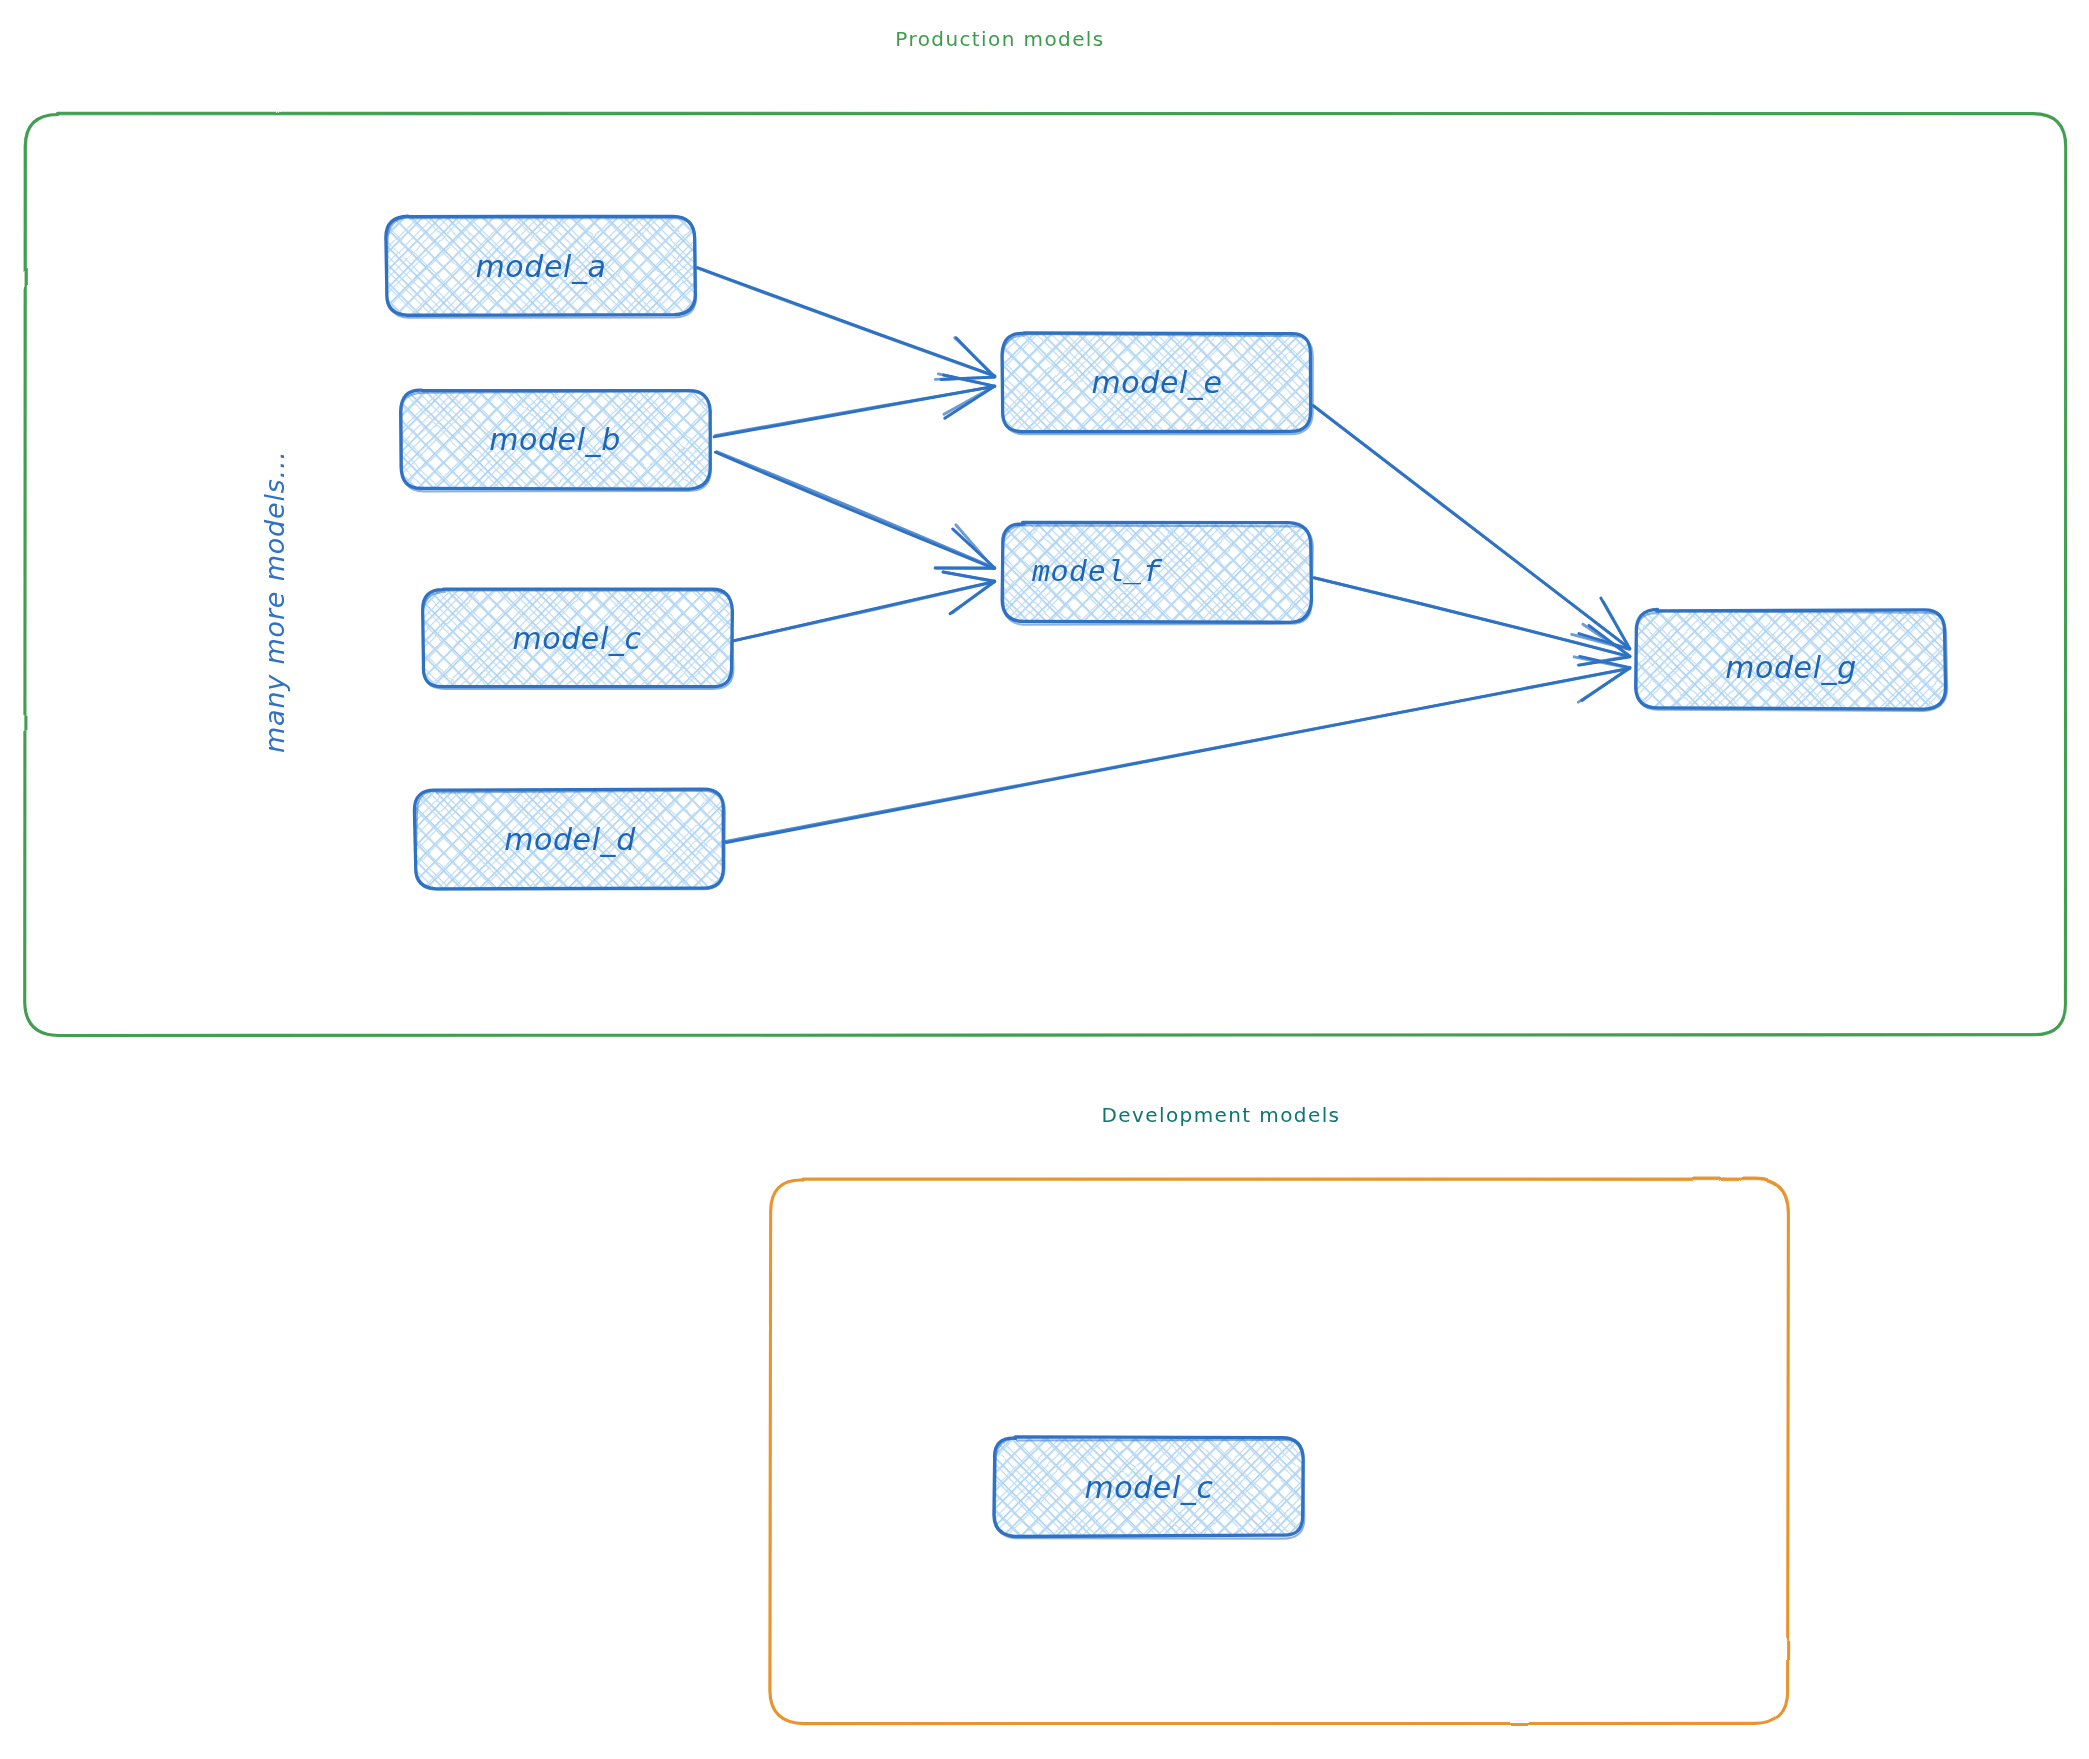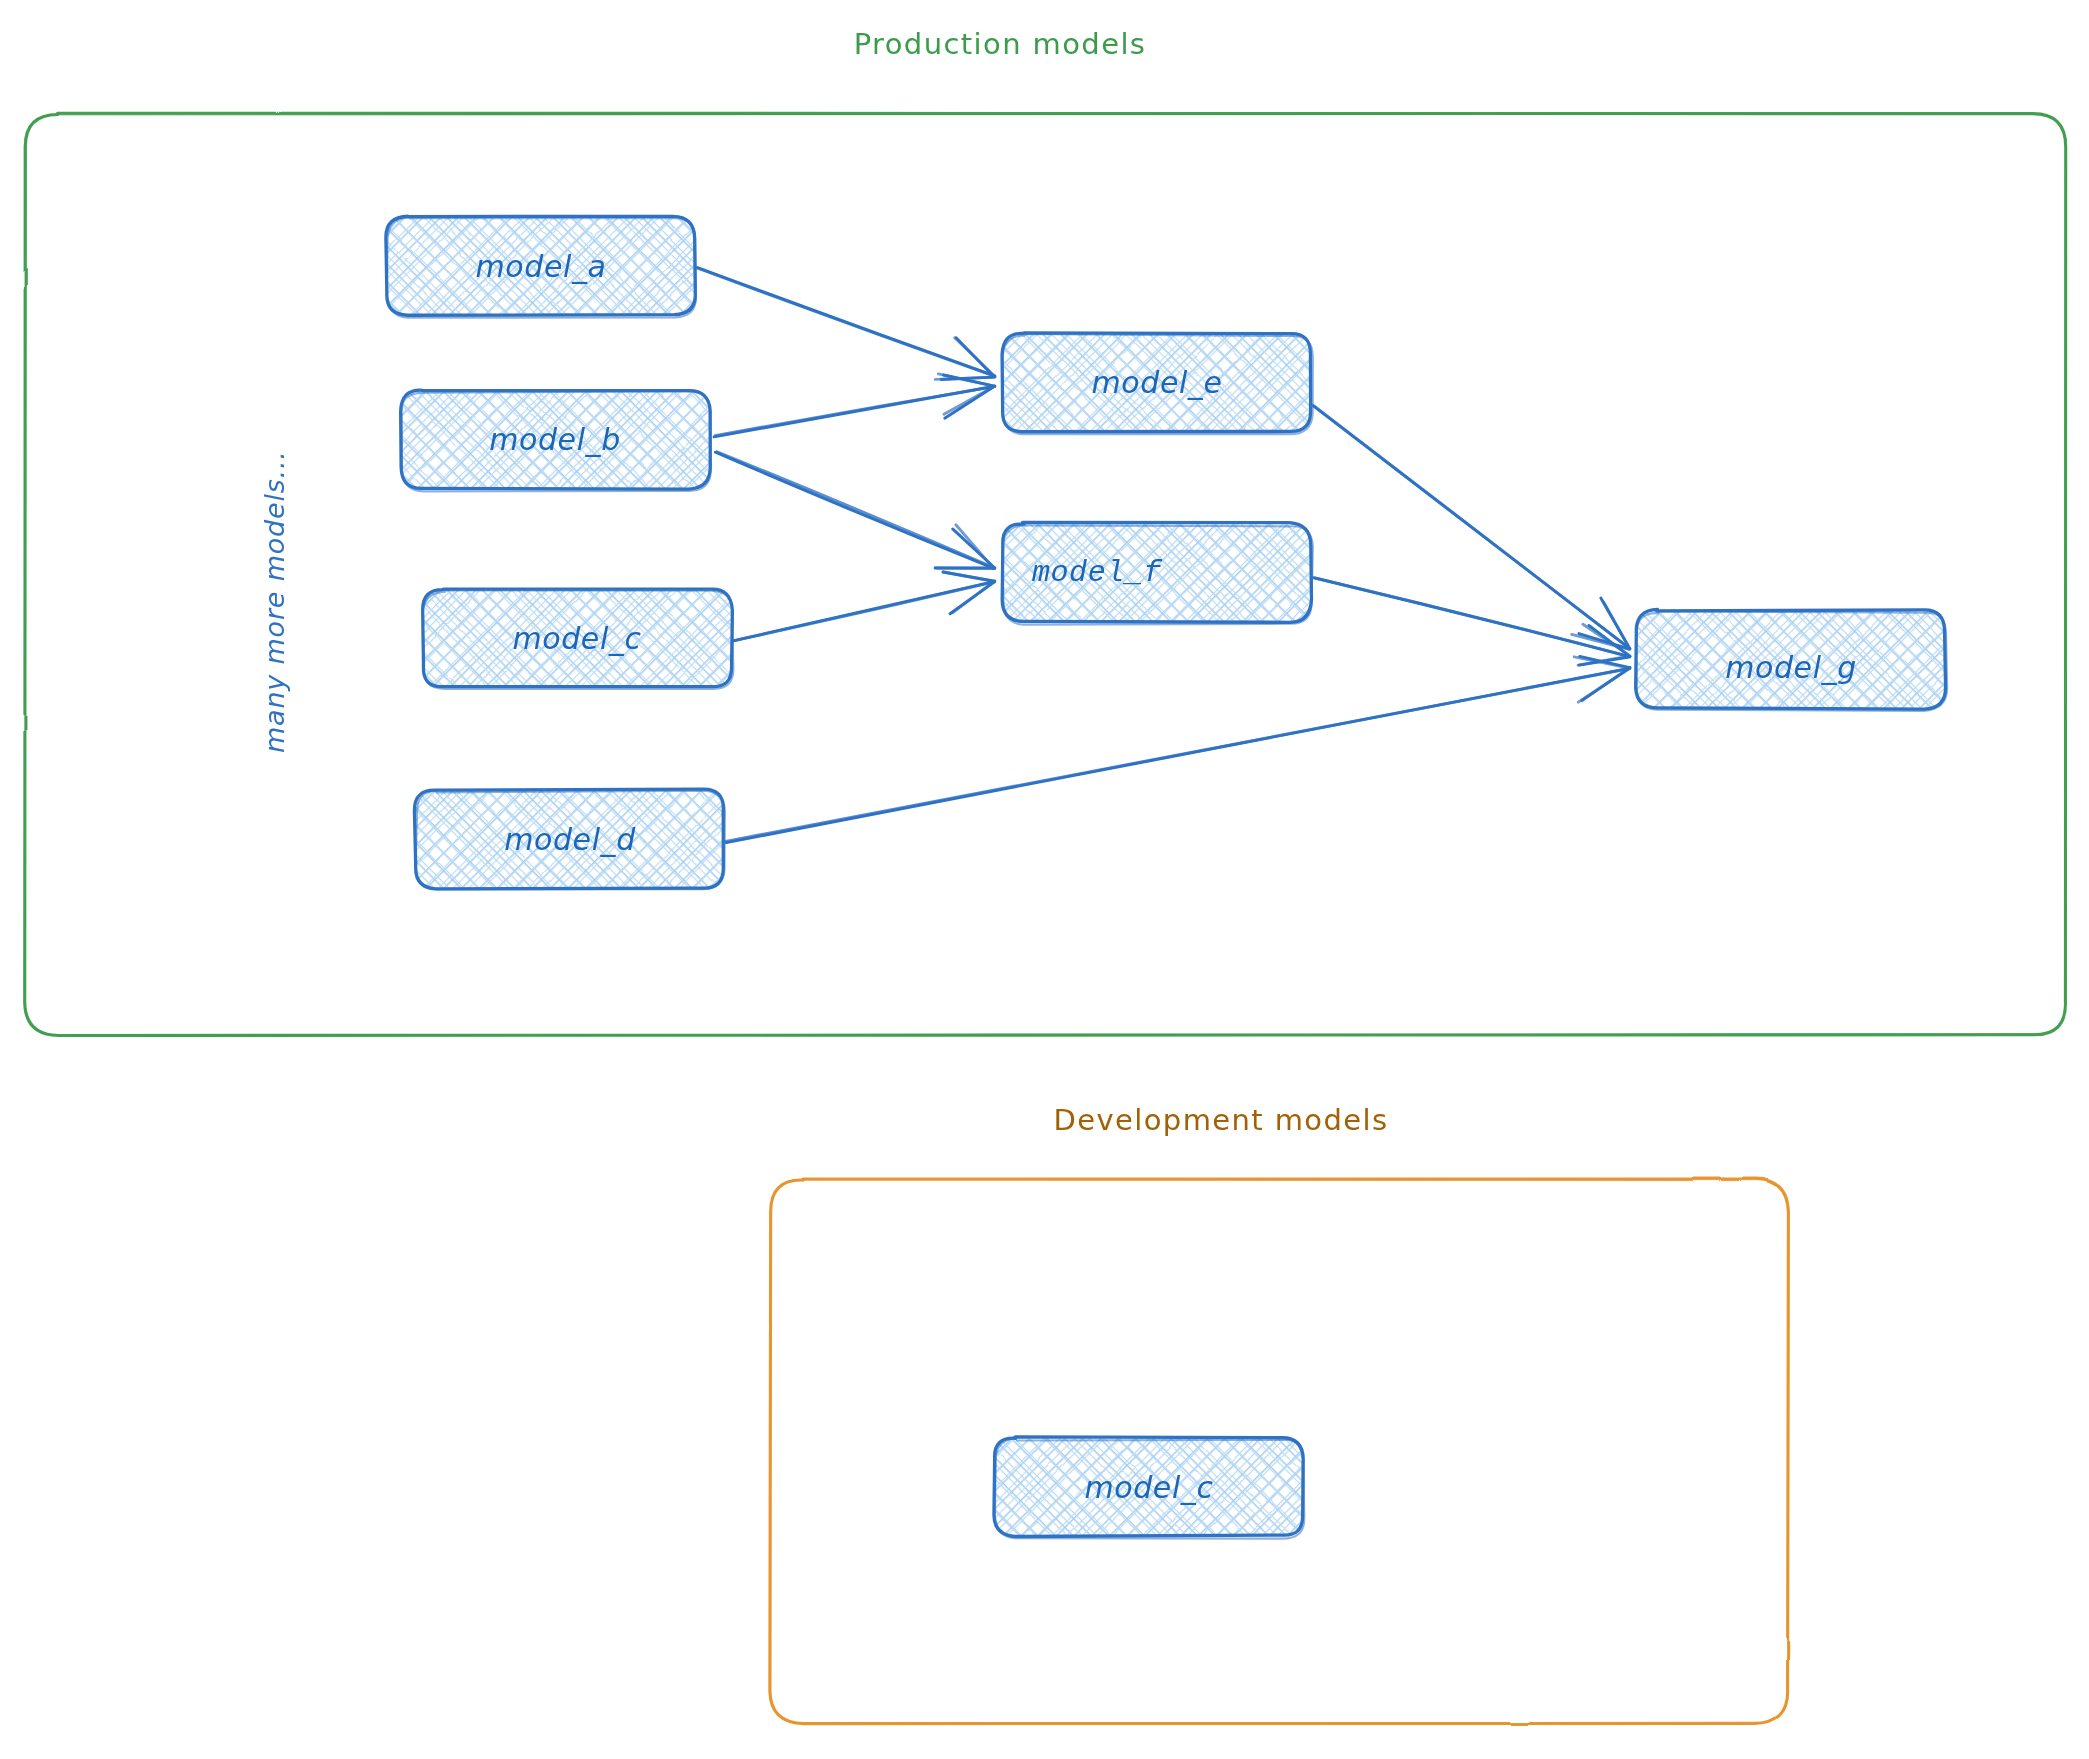--- a/index.html
+++ b/index.html
@@ -24,21 +24,21 @@
     position: absolute;
     left: 0;
     top: 0;
     width: 2089px;
     height: 1759px;
     overflow: visible;
   }
   .container-label {
     position: absolute;
     font-family: "DejaVu Sans", sans-serif;
-    font-size: 29px;
+    font-size: 20px;
     letter-spacing: 1.4px;
     white-space: nowrap;
     transform: translateX(-50%);
   }
   .node-label {
     position: absolute;
     font-family: "DejaVu Sans", sans-serif;
     font-size: 30px;
     color: #1b66b8;
     white-space: nowrap;
@@ -198,21 +198,21 @@
           <path d="M 1052.6535611874208 1488.763580203272 L 1328.2528697733549 1489.0070637467816 Q 1349.6969705345095 1489.5430506473608 1350.130968451887 1510.444233775206 L 1350.2096365158025 1569.0293584827004 Q 1349.8552583697044 1590.8972913744847 1328.6439279562533 1590.316573143013 L 1052.0640001665633 1591.292575455174 Q 1029.987412262283 1590.975991440134 1030.6301452642913 1568.6264667512507 L 1029.322969859849 1511.4072902751655 Q 1030.0163638595102 1488.6684587003517 1051.9015815260827 1488.9335515502066" fill="url(#hatch)" stroke="none"></path>
           <path d="M 1052.6535611874208 1488.763580203272 L 1328.2528697733549 1489.0070637467816 Q 1349.6969705345095 1489.5430506473608 1350.130968451887 1510.444233775206 L 1350.2096365158025 1569.0293584827004 Q 1349.8552583697044 1590.8972913744847 1328.6439279562533 1590.316573143013 L 1052.0640001665633 1591.292575455174 Q 1029.987412262283 1590.975991440134 1030.6301452642913 1568.6264667512507 L 1029.322969859849 1511.4072902751655 Q 1030.0163638595102 1488.6684587003517 1051.9015815260827 1488.9335515502066" fill="url(#hatch2)" stroke="none" filter="url(#rough-jitter)"></path>
           <path d="M 1051.640932894005 1488.278468179786 L 1328.1494042461036 1489.3038932090644 Q 1349.2358324289955 1489.1920610254128 1349.9521759990846 1511.475035954162 L 1349.4343491555817 1569.8655038424606 Q 1349.654232788344 1591.631696701763 1328.224677277135 1590.1456928253388 L 1051.8248642440535 1591.596013451319 Q 1029.9870584492046 1590.1474866867286 1029.6152193541243 1569.630560303447 L 1030.359208298316 1510.675003814965 Q 1029.1515979767087 1488.5825882429642 1052.020741844606 1489.8590158470715" fill="none" stroke="#2f72c4" stroke-width="3.4" stroke-linecap="round"></path>
           <path d="M 1053.5815406807612 1492.0922447215264 L 1330.0972663890093 1491.5172843941102 Q 1351.4187782295135 1490.7105125431485 1350.260334015107 1511.8260308027388 L 1351.0485651409479 1571.7700712213154 Q 1352.044905663582 1593.9960004816744 1328.2266637804112 1593.7537291297474 L 1053.2728583342735 1593.439277172852 Q 1031.9802977572103 1593.2005648619497 1030.6532340053716 1569.8416316032603 L 1031.450212065154 1513.5322398193796 Q 1031.19135122364 1491.5210177429583 1051.9857230187326 1489.8235591650118" fill="none" stroke="#2f72c4" stroke-width="2.2" stroke-linecap="round" stroke-opacity="0.55"></path>
         </g>
       </g>
   </svg>
 
   <div id="labels-layer">
       <div class="container-label" style="left: 1000px; top: 27px; color: rgb(61, 156, 75);">Production models</div>
-      <div class="container-label" style="left: 1221px; top: 1103px; color: #a16207;">Development models</div>
+      <div class="container-label" style="left: 1221px; top: 1103px; color: #0f766e;">Development models</div>
       <div class="node-label" style="left: 541px; top: 266px;">model_a</div>
       <div class="node-label" style="left: 555px; top: 439px; font-style: italic;">model_b</div>
       <div class="node-label" style="left: 577px; top: 638px;">model_c</div>
       <div class="node-label" style="left: 570px; top: 839px;">model_d</div>
       <div class="node-label" style="left: 1157px; top: 382px;">model_e</div>
       <div class="node-label" style="left: 1097px; top: 573px; font-family: Liberation Mono, monospace;">model_f</div>
       <div class="node-label" style="left: 1791px; top: 667px;">model_g</div>
       <div class="node-label" style="left: 1149px; top: 1487px;">model_c</div>
     </div>
 

